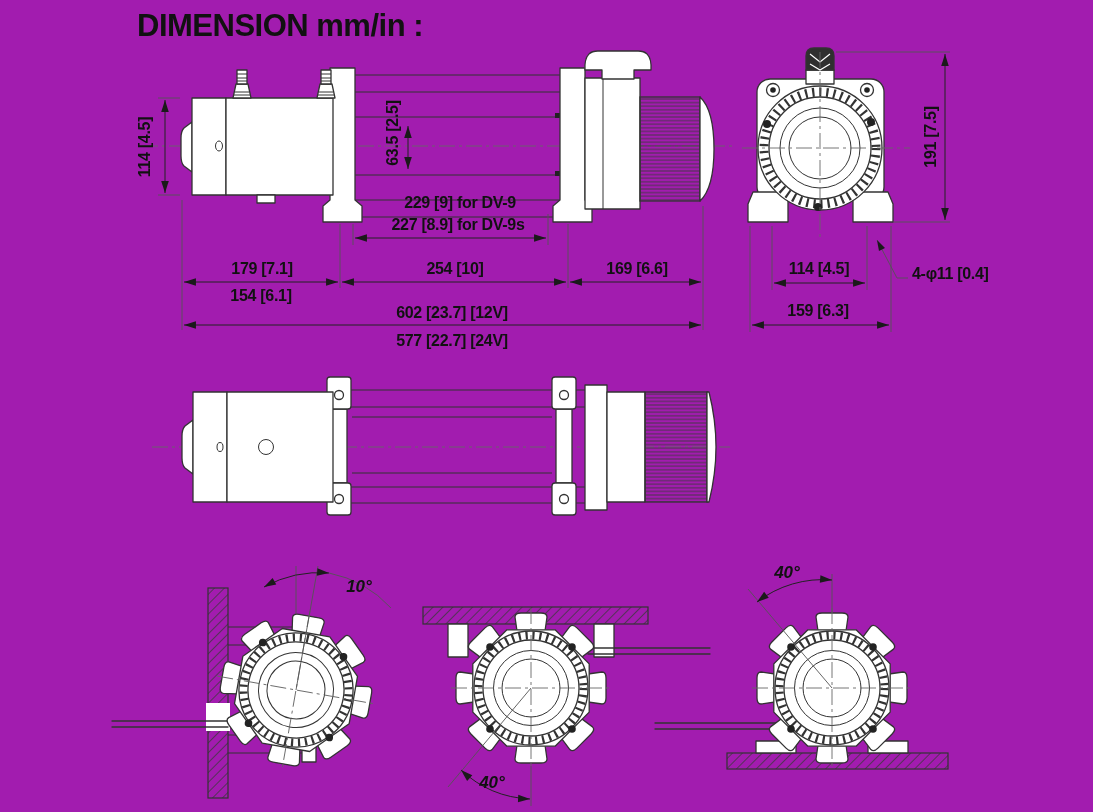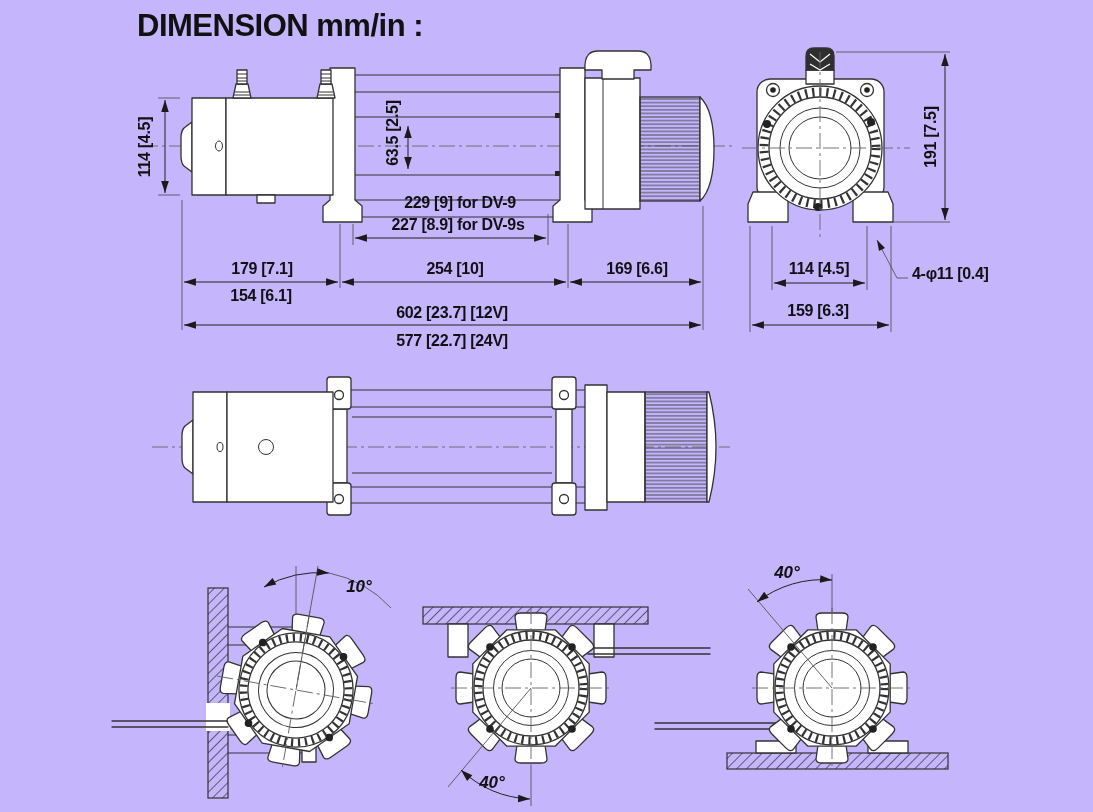--- a/index.html
+++ b/index.html
@@ -1,16 +1,16 @@
 <!DOCTYPE html>
 <html><head>
 <meta charset="utf-8">
 <style>
   html,body{margin:0;padding:0;background:#fff;}
-  .canvas{position:relative;width:1093px;height:812px;background:#c4b5fd;overflow:hidden;
+  .canvas{position:relative;width:1093px;height:812px;background:#a21caf;overflow:hidden;
           font-family:"Liberation Sans",sans-serif;}
   svg{position:absolute;left:0;top:0;}
   .ln{fill:none;stroke:#333;stroke-width:1.3;stroke-linejoin:round;stroke-linecap:round;}
   .lnw{fill:#fff;stroke:#333;stroke-width:1.3;stroke-linejoin:round;}
   .lnt{fill:none;stroke:#333;stroke-width:1;}
   .cl{fill:none;stroke:#666;stroke-width:0.9;stroke-dasharray:16 4 3 4;}
   .dim{fill:none;stroke:#222;stroke-width:1;}
   .ext{fill:none;stroke:#555;stroke-width:0.9;}
   .txt{font:700 16px "Liberation Sans",sans-serif;fill:#111;letter-spacing:-0.3px;}
   .ang{font:italic 700 17px "Liberation Sans",sans-serif;fill:#111;}

